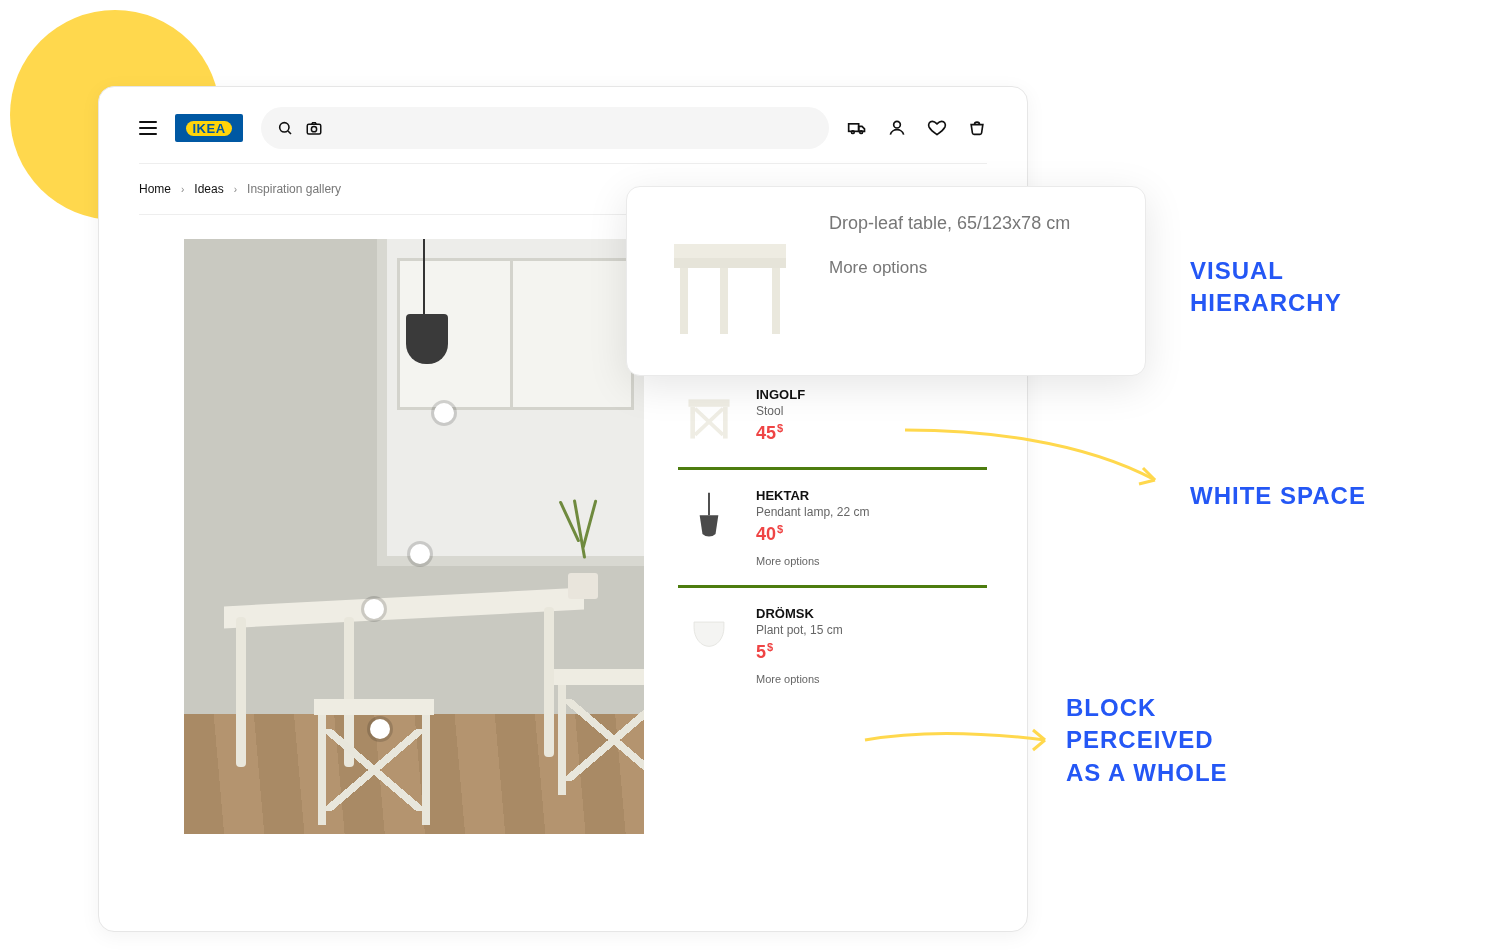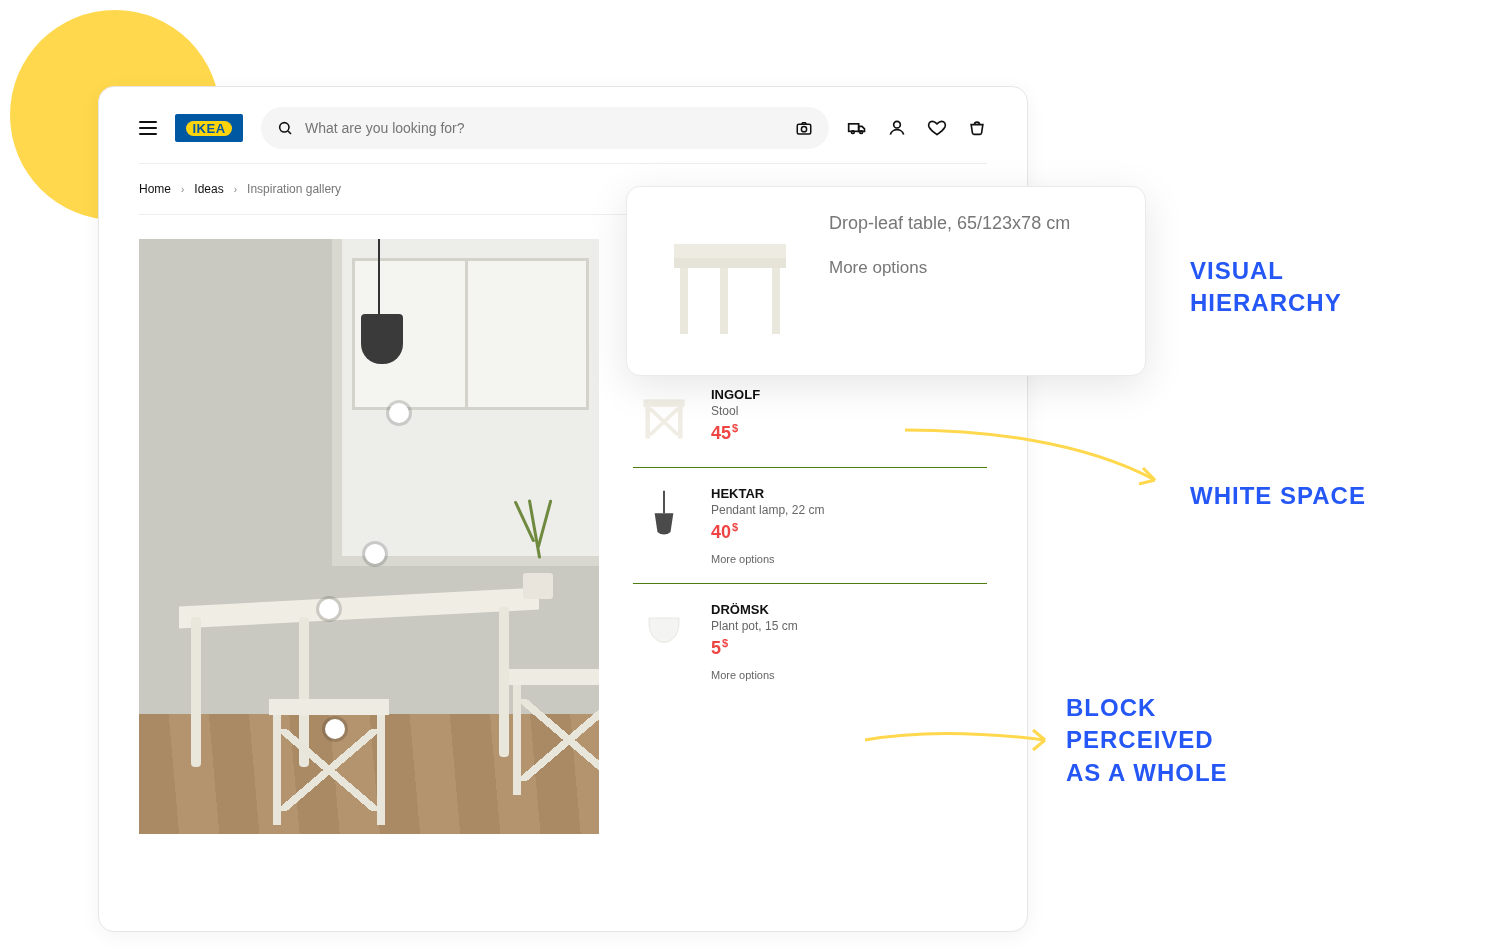--- a/index.html
+++ b/index.html
@@ -76,21 +76,21 @@
   .nav-icons .icon { width:20px; height:20px; cursor:pointer; }
   .divider { height:1px; background:#eee; margin: 14px 0 0 0;}
   .breadcrumb {
     display:flex; align-items:center; gap:10px;
     font-size: 12px; color:#111;
     padding: 18px 0;
   }
   .breadcrumb .chev { color:#888; font-size:10px;}
   .breadcrumb .current { color:#777;}
   .divider2 { height:1px; background:#eee; margin-bottom: 24px;}
-  .content { display:flex; gap: 34px;}
+  .content { display:flex; gap: 34px; margin-left: 45px;}
   .room-photo {
     width: 460px; height: 595px;
     background: linear-gradient(180deg,#c9cac3 0%, #bdbcb3 100%);
     position: relative;
     overflow: hidden;
   }
   .wall { position:absolute; inset:0; background:#c9c9c1;}
   .window { position:absolute; top:0; right:0; width:58%; height:55%; background:#ededea;
     border-left: 10px solid #d8d8d1; border-bottom:10px solid #d8d8d1;}
   .window::before,.window::after{content:"";position:absolute;background:#f4f4f0;width:46%;height:46%;border:3px solid #d3d3cc;}
@@ -120,21 +120,21 @@
   .leaves span{position:absolute;width:3px;background:#6f8a3e;border-radius:3px;}
   .lv1{left:30px;height:60px;transform:rotate(-10deg);}
   .lv2{left:40px;height:50px;transform:rotate(15deg);}
   .lv3{left:20px;height:45px;transform:rotate(-25deg);}
   .hotspot{position:absolute;width:20px;height:20px;border-radius:50%;background:#fff;box-shadow:0 0 0 3px rgba(0,0,0,0.15);}
   .hs1{top:164px;left:250px;}
   .hs2{top:305px;left:226px;}
   .hs3{top:360px;left:180px;}
   .hs4{top:480px;left:186px;}
   .product-list { flex:1; padding-top: 130px;}
-  .product-item { display:flex; gap:16px; padding:18px 0; border-top:1px solid #4d7c0f;}
+  .product-item { display:flex; gap:16px; padding:18px 0; border-top:3px solid #4d7c0f;}
   .product-item:first-child{border-top:none;}
   .thumb{width:62px;height:62px;display:flex;align-items:center;justify-content:center;}
   .p-name{font-weight:800;font-size:13px;color:#111;}
   .p-desc{font-size:12px;color:#666;margin-top:2px;}
   .p-price{font-weight:800;font-size:18px;color:#ef4444;margin-top:4px;}
   .p-price sup{font-size:11px;margin-left:1px;}
   .p-more{font-size:11px;color:#666;margin-top:10px;}
   .popover {
     position:absolute;
     top:186px; left:626px;
@@ -184,21 +184,20 @@
         <span></span>
     </div>
     <div class="logo">
       <span>IKEA</span>
     </div>
     <div class="search-bar">
       <svg width="16" height="16" viewBox="0 0 24 24" fill="none" stroke="#111" stroke-width="2.4">
           <circle cx="11" cy="11" r="7"></circle>
           <line x1="21" y1="21" x2="16.5" y2="16.5"></line>
         </svg>
-      <input placeholder="What are you looking for?" style="">
       <svg width="18" height="18" viewBox="0 0 24 24" fill="none" stroke="#111" stroke-width="2">
           <rect x="3" y="7" width="18" height="13" rx="2"></rect>
           <circle cx="12" cy="13.5" r="3.5"></circle>
           <path d="M9 7l1.2-2h3.6L15 7"></path>
         </svg>
     </div>
     <div class="nav-icons">
       <svg class="icon" viewBox="0 0 24 24" fill="none" stroke="#111" stroke-width="2">
           <rect x="2" y="7" width="12" height="9"></rect>
           <path d="M14 10h4l3 3v3h-7z"></path>

